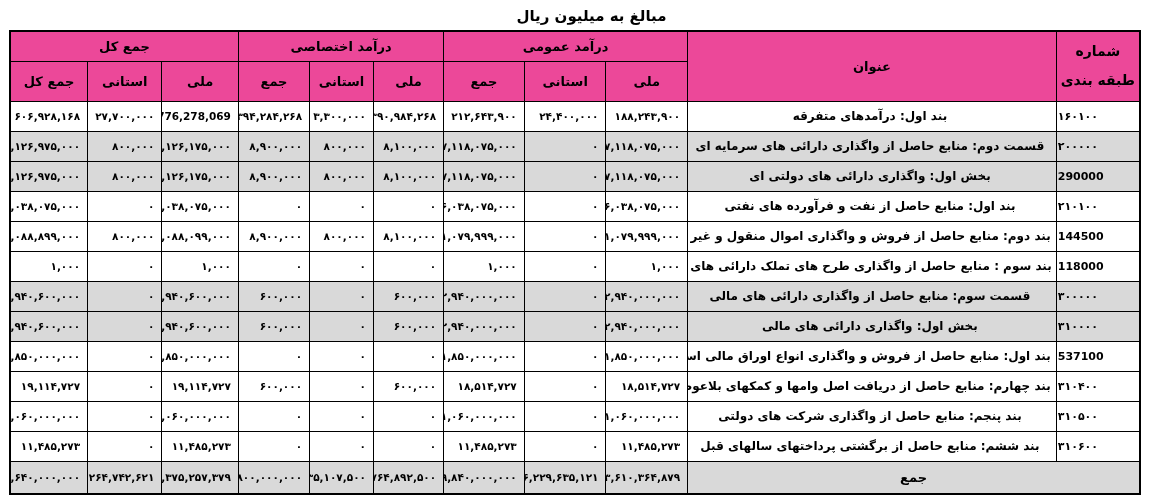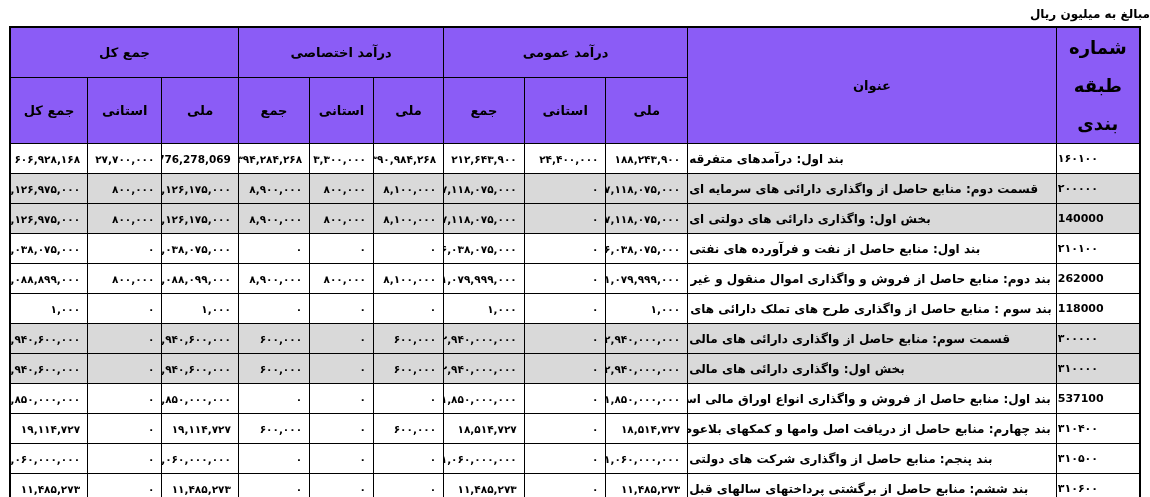--- a/index.html
+++ b/index.html
@@ -5,54 +5,54 @@
   html, body {
     margin: 0;
     padding: 0;
     background: #ffffff;
     width: 1150px;
     height: 497px;
     overflow: hidden;
     font-family: "DejaVu Sans", sans-serif;
   }
   .unit-label {
-    text-align: right;
+    text-align: center;
     padding: 7px 0 5px 33px;
-    font-size: 12px;
+    font-size: 15px;
     font-weight: 700;
     color: #000;
   }
   .budget-table {
     direction: rtl;
     border-collapse: collapse;
     table-layout: fixed;
     width: 1132px;
     margin: 0 9px;
     border: 2px solid #000;
     font-weight: 700;
     color: #000;
   }
   .budget-table th, .budget-table td {
     border: 1px solid #000;
     overflow: hidden;
     white-space: nowrap;
   }
   thead th {
-    background: #8b5cf6;
+    background: #ec4899;
     font-size: 13px;
     text-align: center;
     vertical-align: middle;
   }
   thead tr.h1 { height: 30px; }
   thead tr.h2 { height: 40px; }
-  th.code-h { white-space: normal; line-height: 2.1; font-size: 18px; }
+  th.code-h { white-space: normal; line-height: 2.1; font-size: 14px; }
   tbody tr { height: 30px; }
   tbody tr.shaded td { background: #d9d9d9; }
   td.code { text-align: left; font-size: 11px; }
-  td.title { text-align: left; padding-right: 5px; font-size: 12px; }
+  td.title { text-align: center; padding-right: 5px; font-size: 12px; }
   td.num { text-align: right; padding-right: 7px; font-size: 10.5px; }
   tfoot tr { height: 33px; }
   tfoot td {
     background: #d9d9d9;
     border-top: 4px solid #000;
   }
   tfoot td.total-label { text-align: center; font-size: 13px; }
 </style>
 </head>
 <body>
@@ -114,21 +114,21 @@
         <td class="num">۰</td>
         <td class="num">۷,۱۱۸,۰۷۵,۰۰۰</td>
         <td class="num">۸,۱۰۰,۰۰۰</td>
         <td class="num">۸۰۰,۰۰۰</td>
         <td class="num">۸,۹۰۰,۰۰۰</td>
         <td class="num">۷,۱۲۶,۱۷۵,۰۰۰</td>
         <td class="num">۸۰۰,۰۰۰</td>
         <td class="num">۷,۱۲۶,۹۷۵,۰۰۰</td>
       </tr>
       <tr class="shaded">
-        <td class="code">140000</td>
+        <td class="code">290000</td>
         <td class="title">بخش اول: واگذاری دارائی های دولتی ای</td>
         <td class="num">۷,۱۱۸,۰۷۵,۰۰۰</td>
         <td class="num">۰</td>
         <td class="num">۷,۱۱۸,۰۷۵,۰۰۰</td>
         <td class="num">۸,۱۰۰,۰۰۰</td>
         <td class="num">۸۰۰,۰۰۰</td>
         <td class="num">۸,۹۰۰,۰۰۰</td>
         <td class="num">۷,۱۲۶,۱۷۵,۰۰۰</td>
         <td class="num">۸۰۰,۰۰۰</td>
         <td class="num">۷,۱۲۶,۹۷۵,۰۰۰</td>
@@ -140,21 +140,21 @@
         <td class="num">۰</td>
         <td class="num">۶,۰۳۸,۰۷۵,۰۰۰</td>
         <td class="num">۰</td>
         <td class="num">۰</td>
         <td class="num">۰</td>
         <td class="num">۶,۰۳۸,۰۷۵,۰۰۰</td>
         <td class="num">۰</td>
         <td class="num">۶,۰۳۸,۰۷۵,۰۰۰</td>
       </tr>
       <tr>
-        <td class="code">262000</td>
+        <td class="code">144500</td>
         <td class="title">بند دوم: منابع حاصل از فروش و واگذاری اموال منقول و غیر منقول</td>
         <td class="num">۱,۰۷۹,۹۹۹,۰۰۰</td>
         <td class="num">۰</td>
         <td class="num">۱,۰۷۹,۹۹۹,۰۰۰</td>
         <td class="num">۸,۱۰۰,۰۰۰</td>
         <td class="num">۸۰۰,۰۰۰</td>
         <td class="num">۸,۹۰۰,۰۰۰</td>
         <td class="num">۱,۰۸۸,۰۹۹,۰۰۰</td>
         <td class="num">۸۰۰,۰۰۰</td>
         <td class="num">۱,۰۸۸,۸۹۹,۰۰۰</td>

